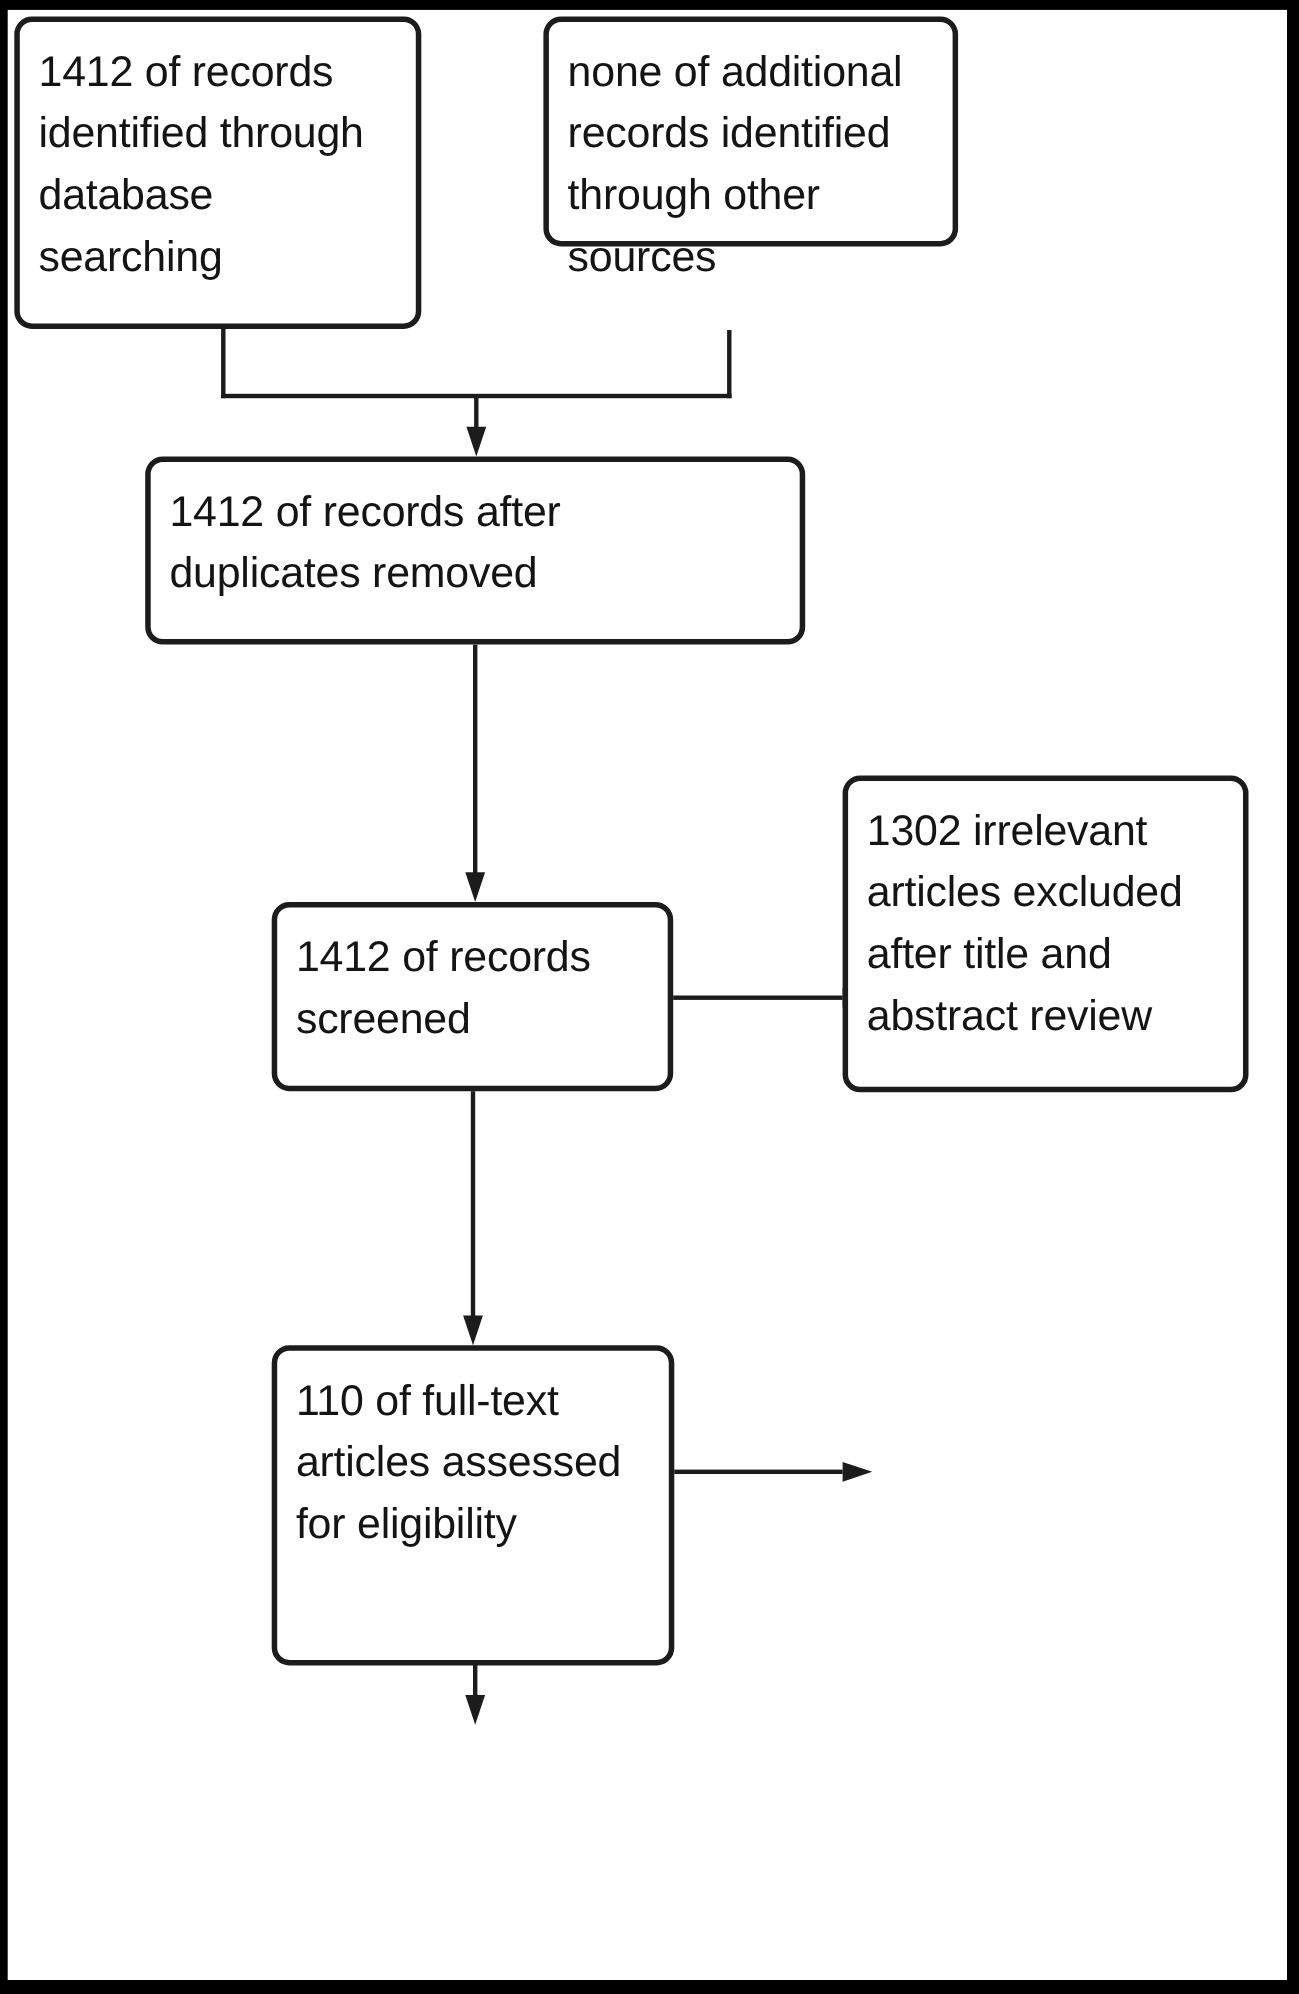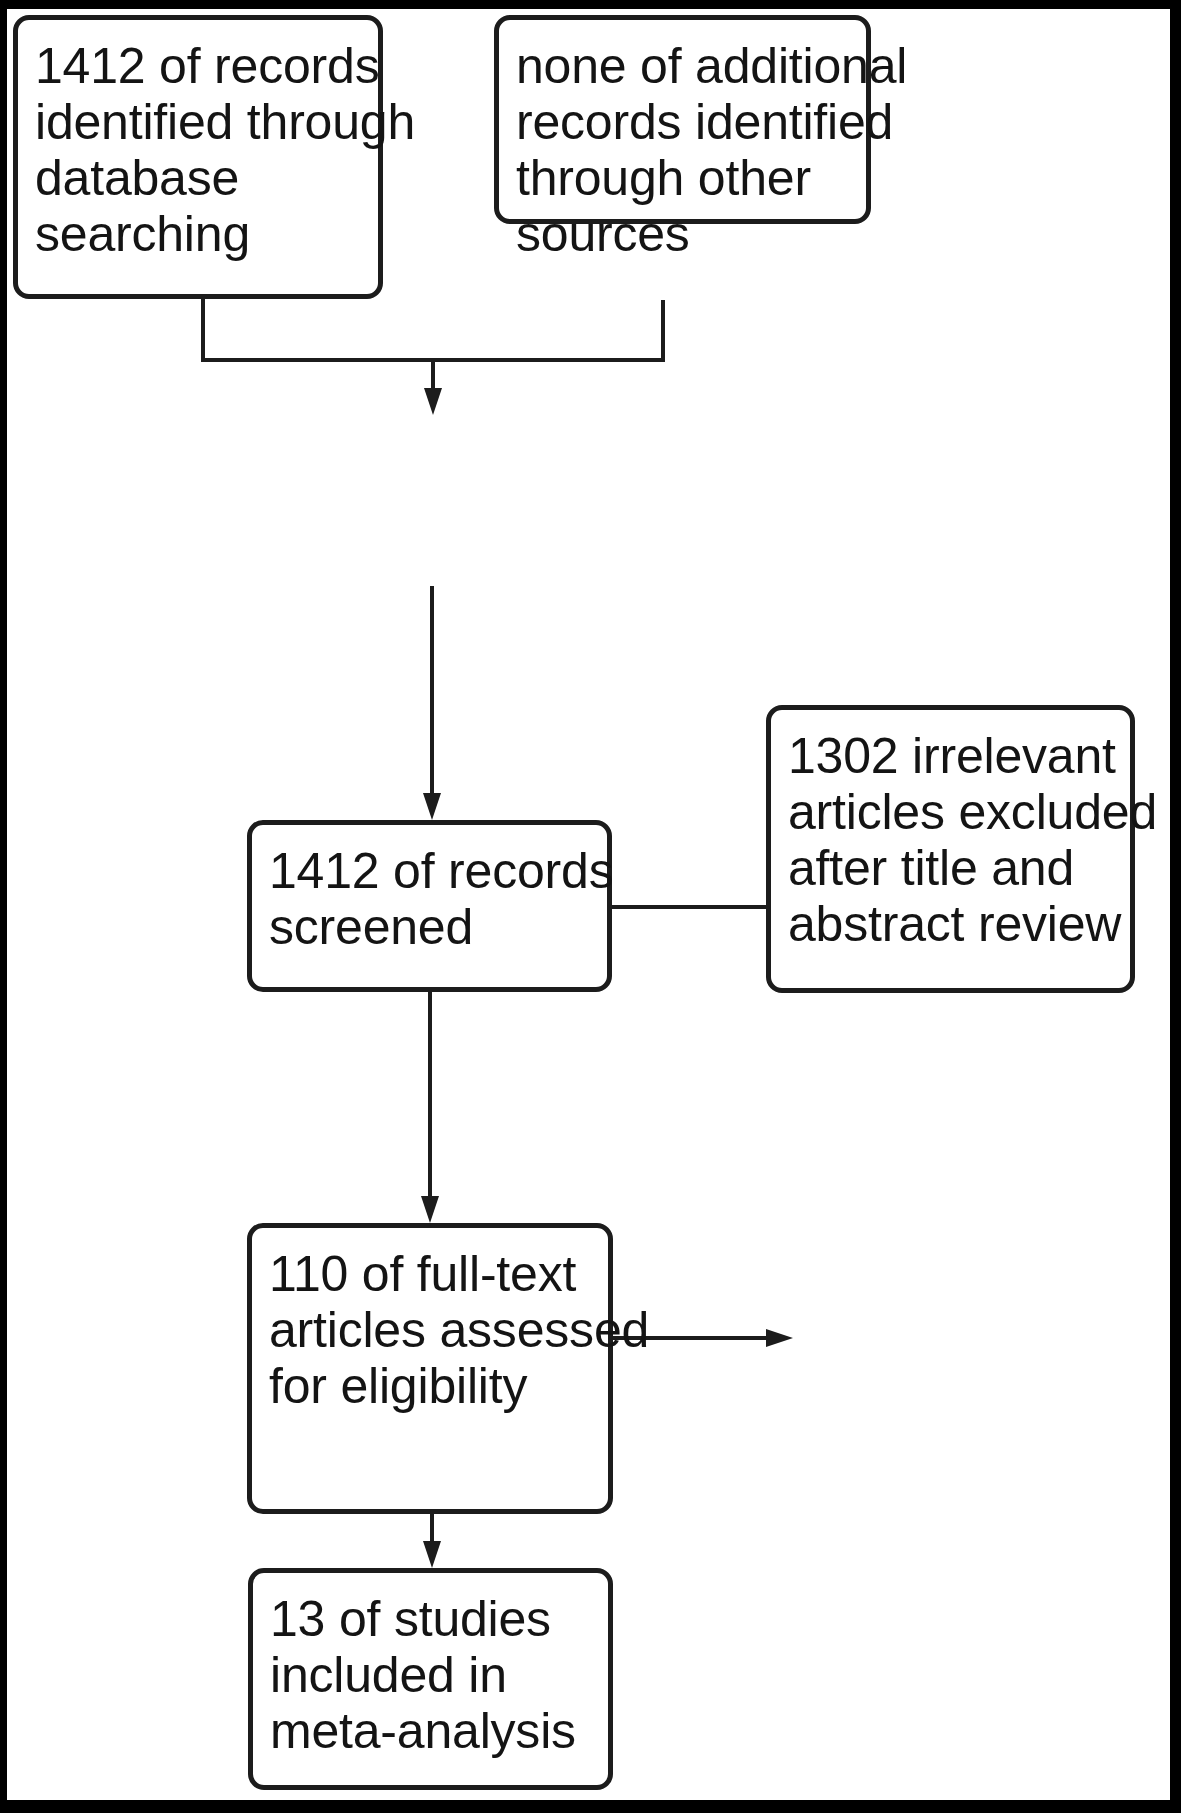--- a/index.html
+++ b/index.html
@@ -27,21 +27,21 @@
     position: absolute;
     box-sizing: border-box;
     background: #fff;
     border: 5px solid #1c1c1c;
     border-radius: 16px;
     z-index: 2;
   }
   .box .txt {
     display: block;
     padding: 18px 10px 10px 17px;
-    font-size: 50px;
+    font-size: 39px;
     line-height: 56px;
     color: #141414;
     white-space: pre;
     letter-spacing: -0.2px;
   }
   .line {
     position: absolute;
     background: #1c1c1c;
     z-index: 1;
   }
@@ -82,39 +82,38 @@
 identified through
 database
 searching</span>
   </div>
   <div class="box" id="box-b">
     <span class="txt">none of additional
 records identified
 through other
 sources</span>
   </div>
+  <div class="box" id="box-c">
+    <span class="txt">1412 of records after
+duplicates removed</span>
+  </div>
   <div class="box" id="box-d">
     <span class="txt">1412 of records
 screened</span>
   </div>
   <div class="box" id="box-e">
     <span class="txt">1302 irrelevant
 articles excluded
 after title and
 abstract review</span>
   </div>
   <div class="box" id="box-f">
     <span class="txt">110 of full-text
 articles assessed
 for eligibility</span>
-  </div>
-  <div class="box" id="box-h">
-    <span class="txt">13 of studies
-included in
-meta-analysis</span>
   </div>
 
   <div class="line" style="left:201px; top:299px; width:4px; height:63px;"></div>
   <div class="line" style="left:661px; top:300px; width:4px; height:62px;"></div>
   <div class="line" style="left:201px; top:358px; width:464px; height:4px;"></div>
   <div class="line" style="left:431px; top:360px; width:4px; height:30px;"></div>
   <div class="arrow-down" style="left:424px; top:388px;"></div>
 
   <div class="line" style="left:430px; top:586px; width:4px; height:208px;"></div>
   <div class="arrow-down" style="left:423px; top:793px;"></div>

